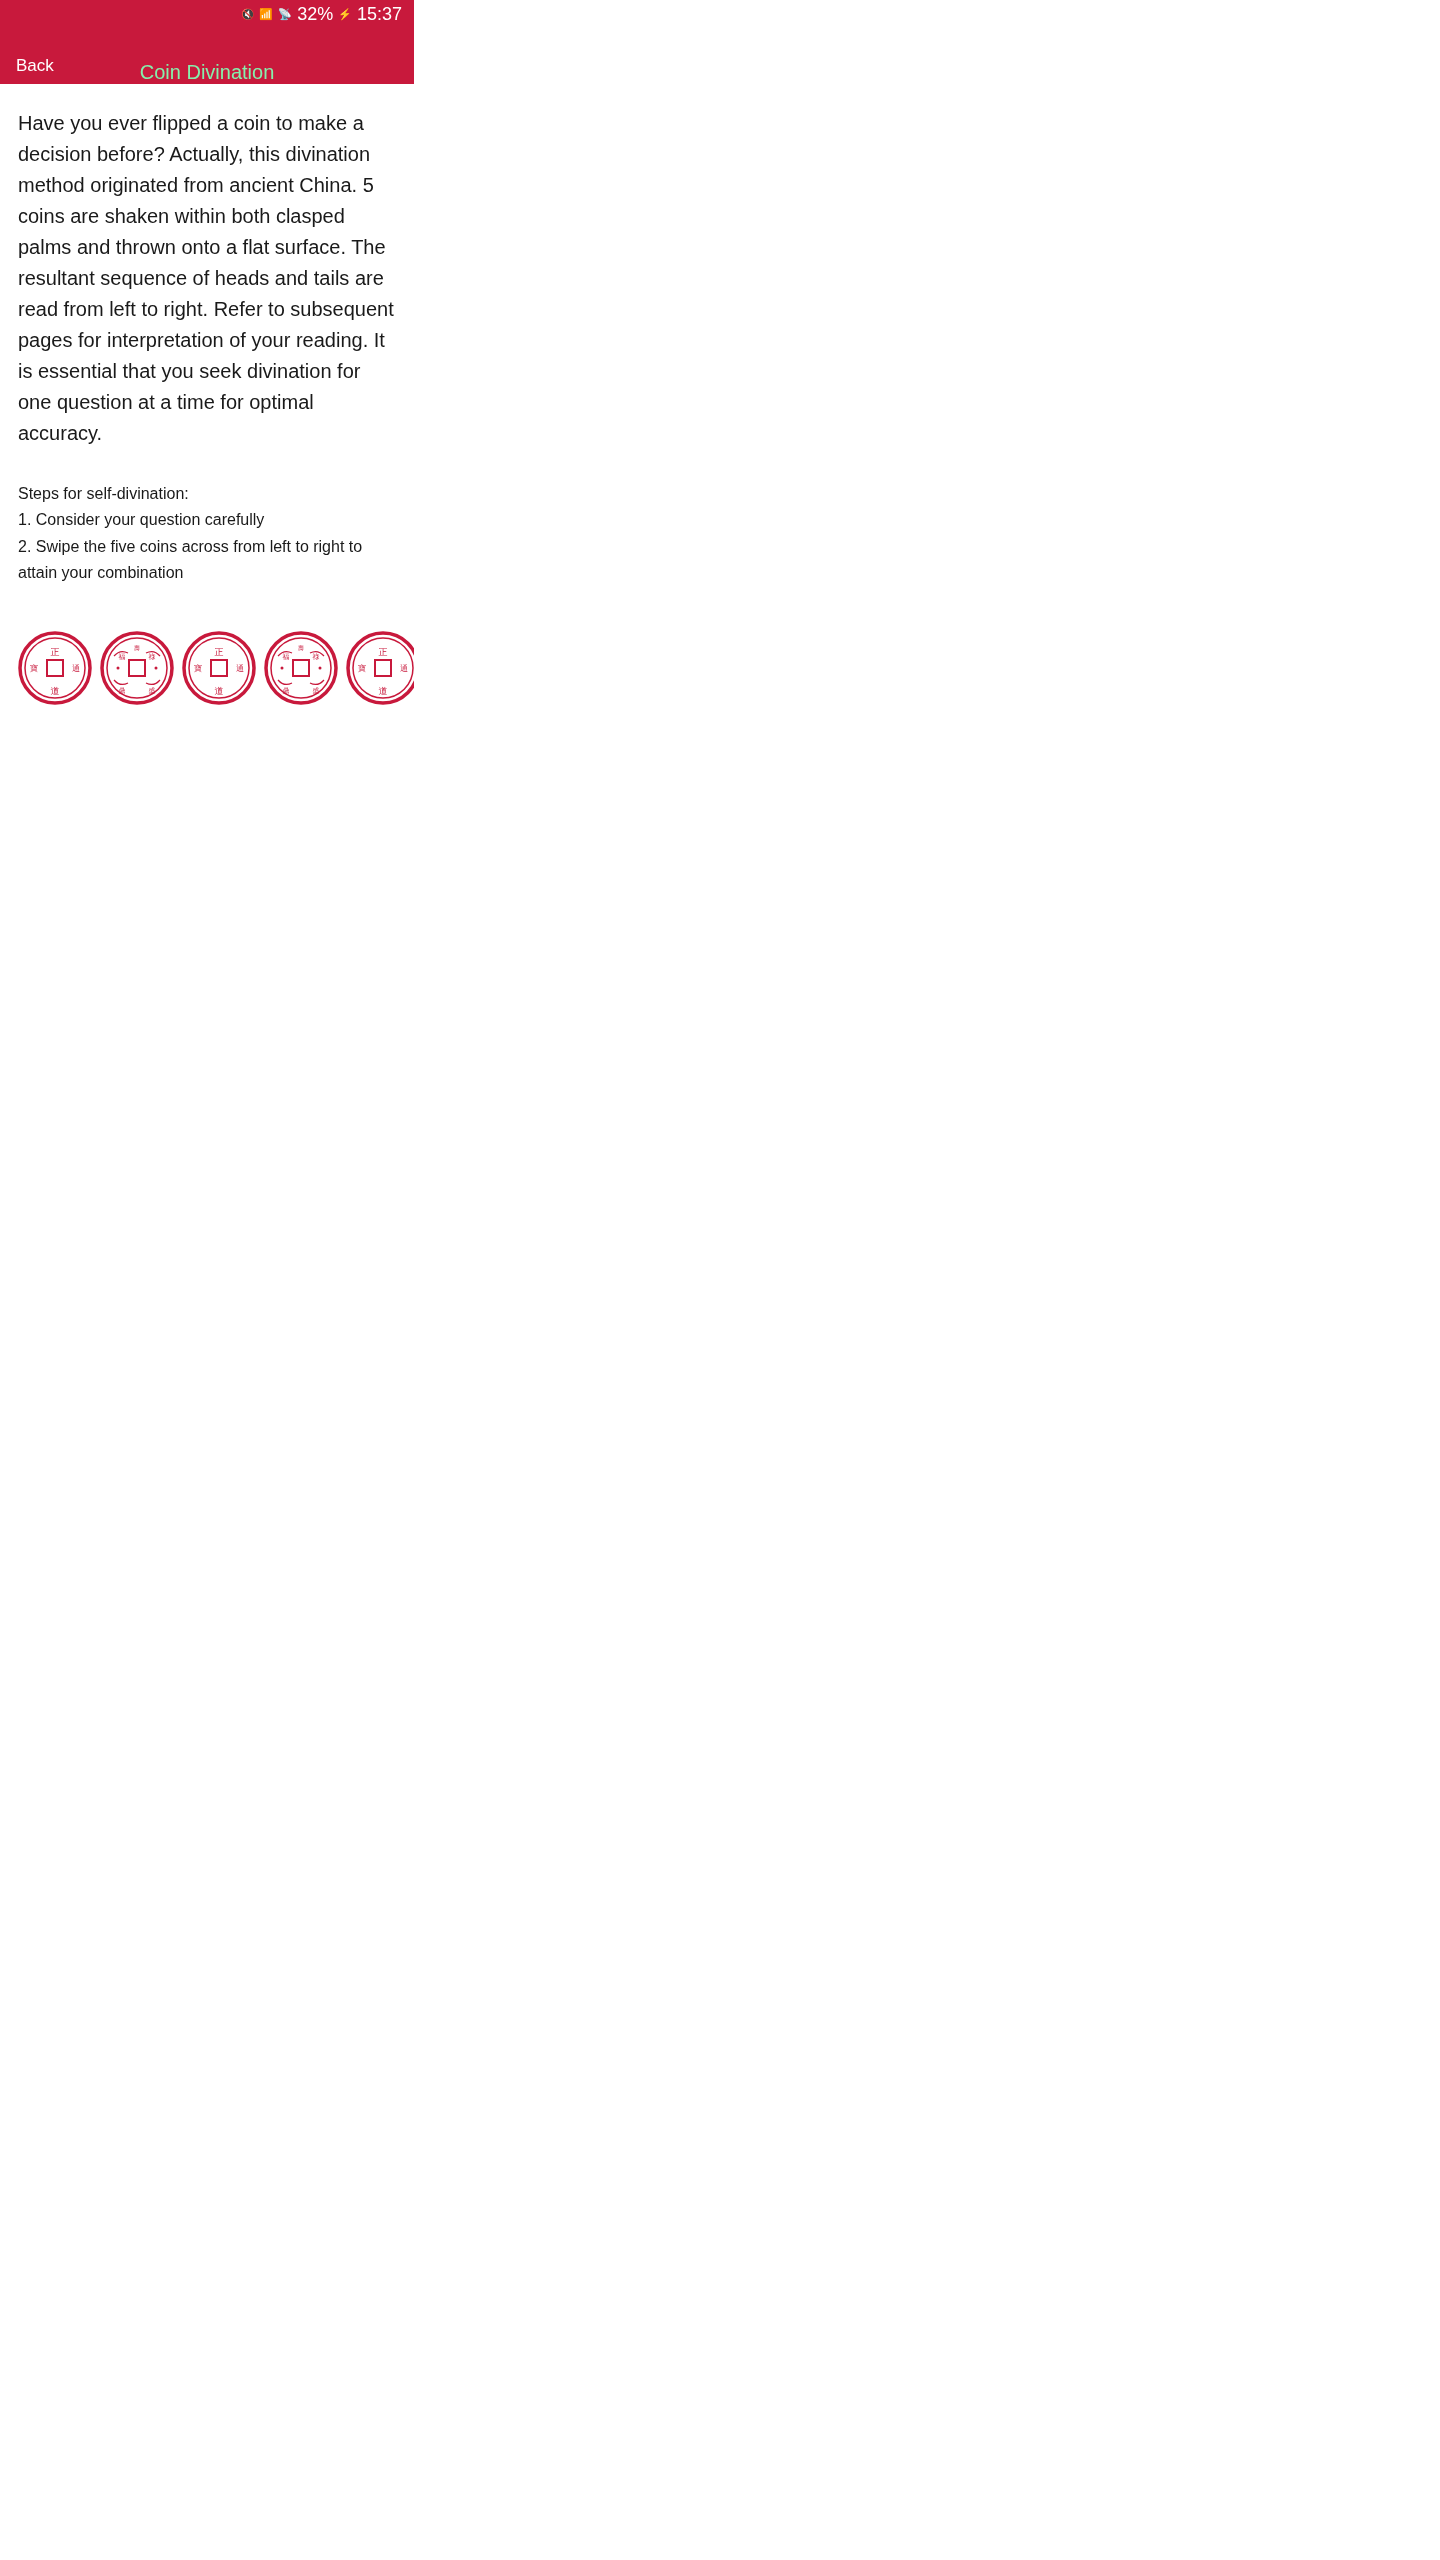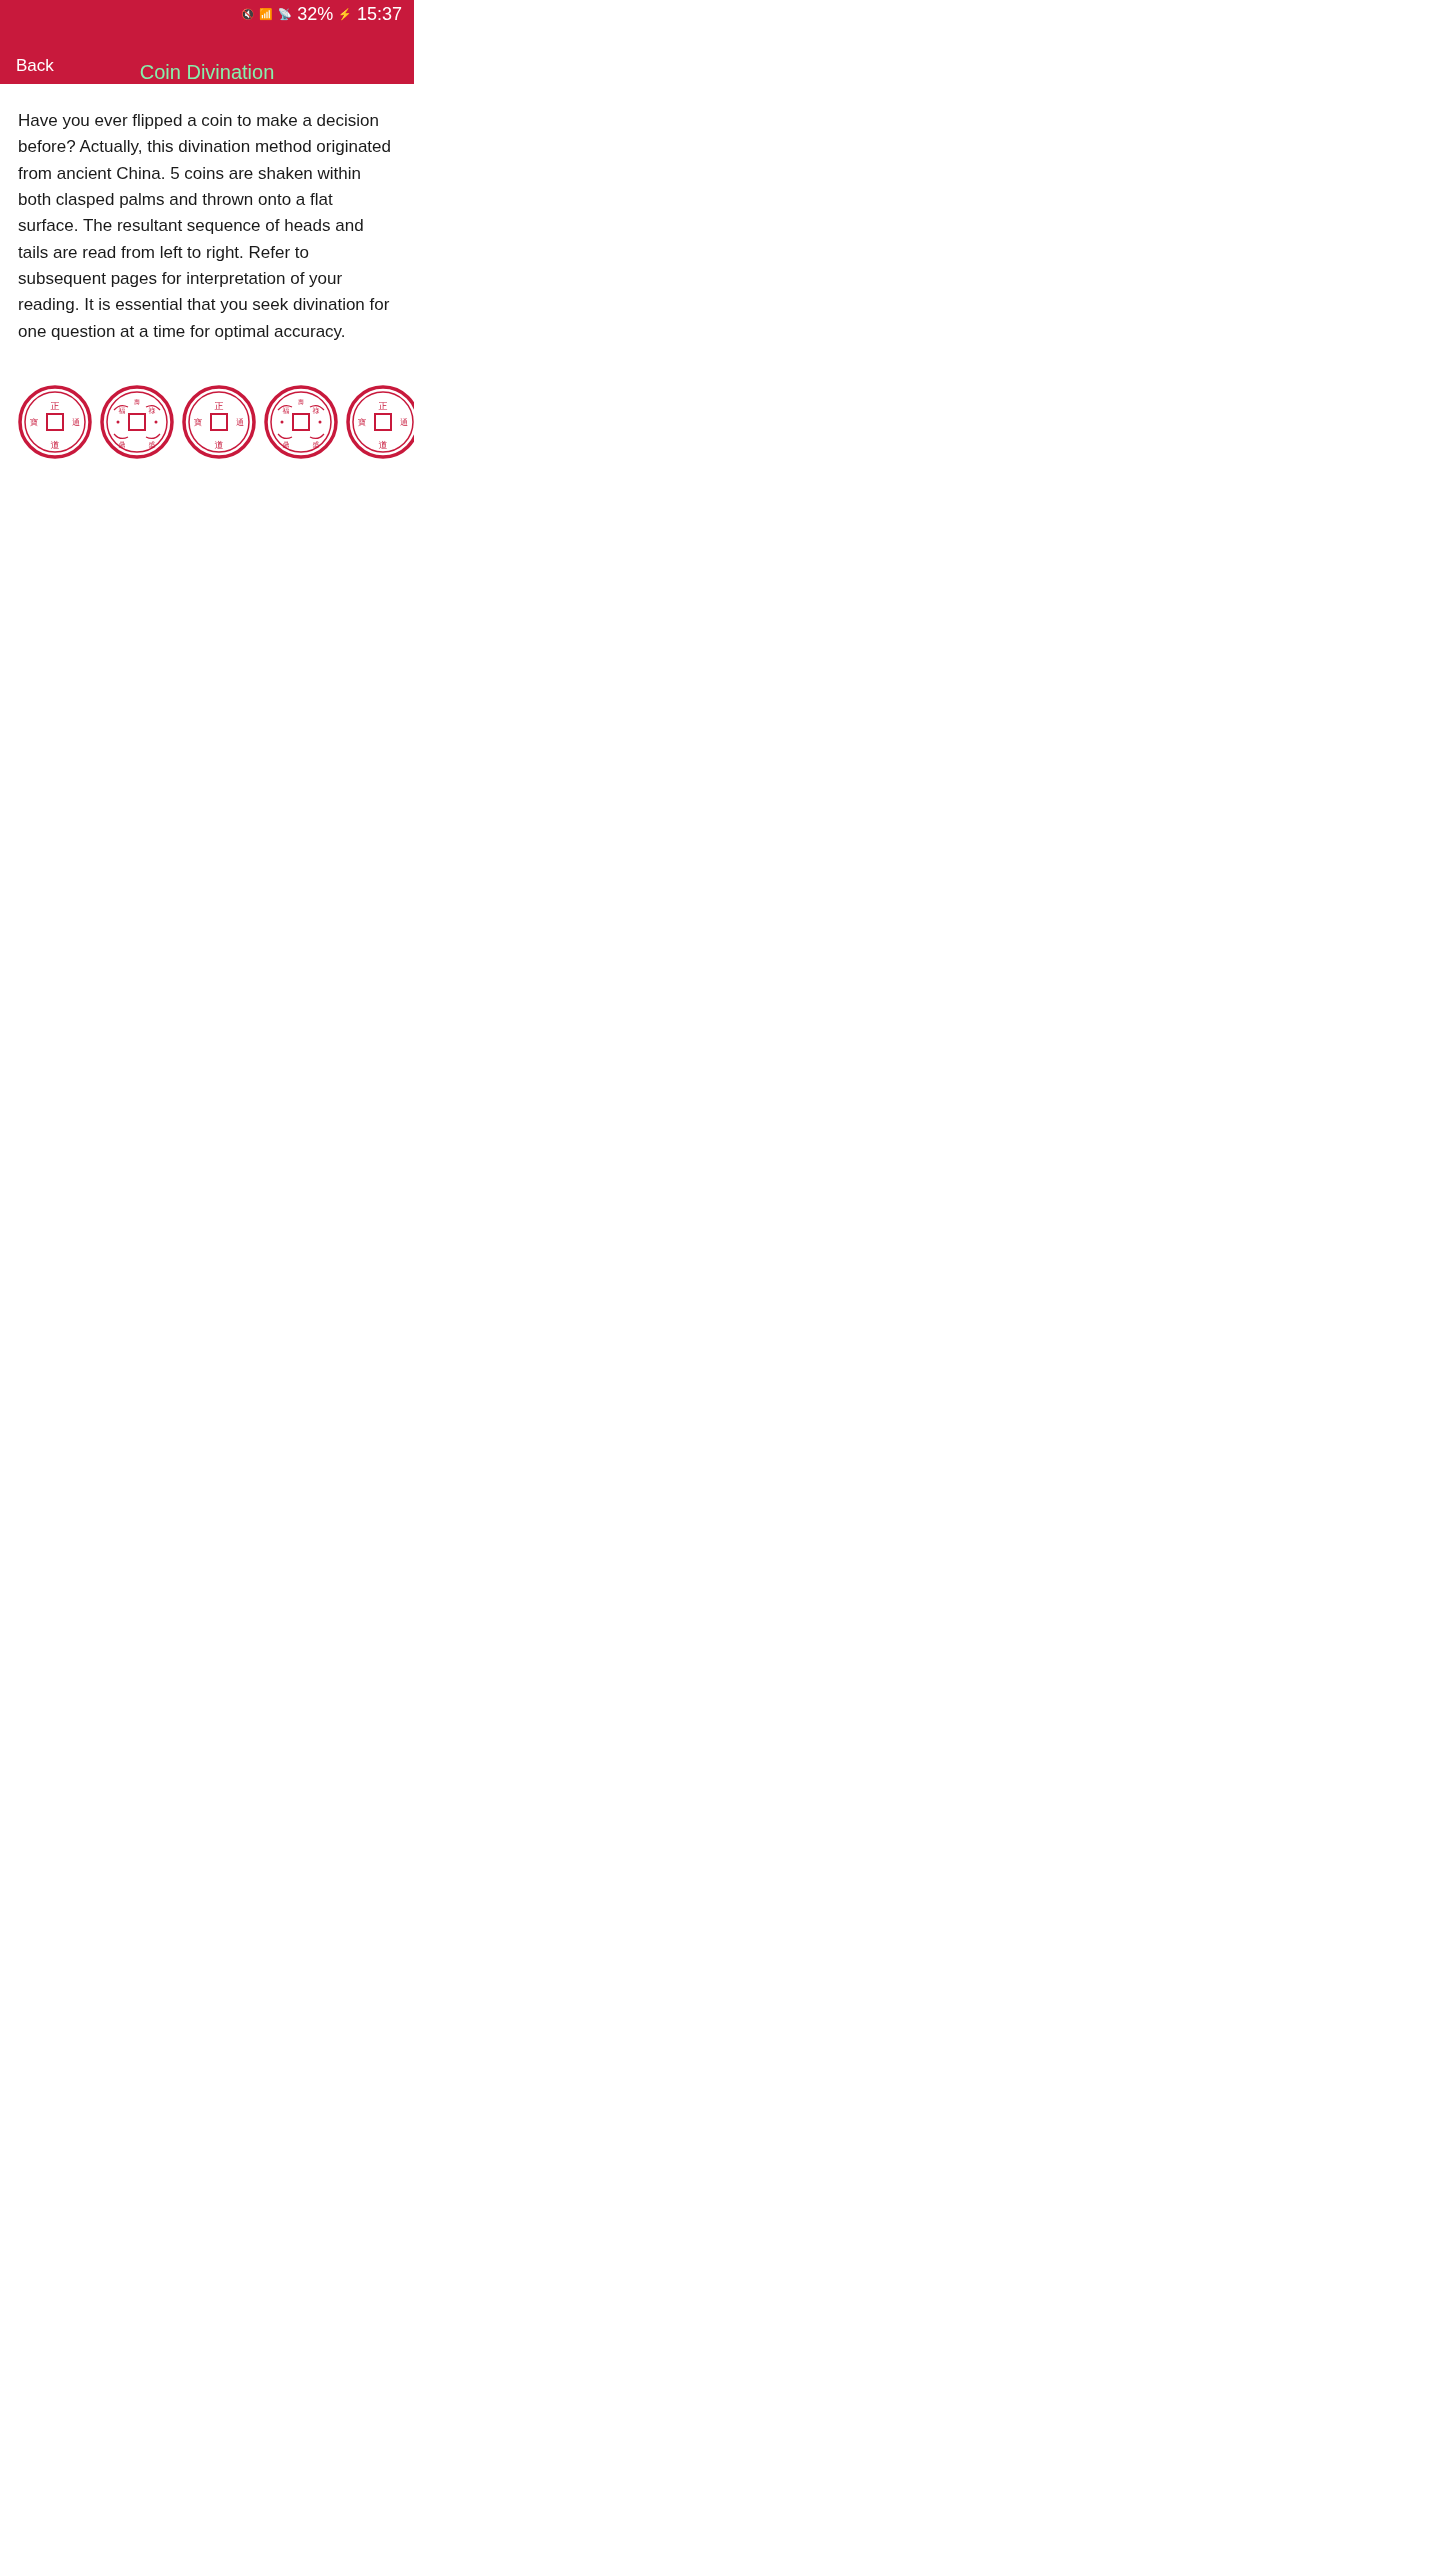--- a/index.html
+++ b/index.html
@@ -75,21 +75,21 @@
       white-space: nowrap;
     }
 
     
     .content {
       padding: 24px 18px;
       background: #ffffff;
     }
 
     .intro-text {
-      font-size: 17px;
+      font-size: 20px;
       line-height: 1.55;
       color: #1a1a1a;
       margin-bottom: 32px;
     }
 
     .steps-section {
       margin-bottom: 36px;
     }
 
     .steps-text {
@@ -137,20 +137,27 @@
 
 <div class="app-bar">
   <button class="back-button">Back</button>
   <span class="app-title">Coin Divination</span>
 </div>
 
 <div class="content">
 
   <p class="intro-text">Have you ever flipped a coin to make a decision before? Actually, this divination method originated from ancient China. 5 coins are shaken within both clasped palms and thrown onto a flat surface. The resultant sequence of heads and tails are read from left to right. Refer to subsequent pages for interpretation of your reading. It is essential that you seek divination for one question at a time for optimal accuracy.</p>
 
+  <div class="steps-section">
+    <div class="steps-text">
+      <span>Steps for self-divination:</span><br>
+      <span>1. Consider your question carefully</span><br>
+      <span>2. Swipe the five coins across from left to right to attain your combination</span>
+    </div>
+  </div>
 
   <div class="coins-container">
 
     <div class="coin-wrapper">
       <svg class="coin-svg" viewBox="0 0 74 74" xmlns="http://www.w3.org/2000/svg">
         <circle cx="37" cy="37" r="35" fill="white" stroke="#c8193c" stroke-width="3.5"></circle>
         <circle cx="37" cy="37" r="30" fill="white" stroke="#c8193c" stroke-width="1.5"></circle>
         <rect x="29" y="29" width="16" height="16" fill="white" stroke="#c8193c" stroke-width="2"></rect>
 
         <text x="37" y="24" text-anchor="middle" font-size="9" fill="#c8193c" font-family="serif">正</text>

